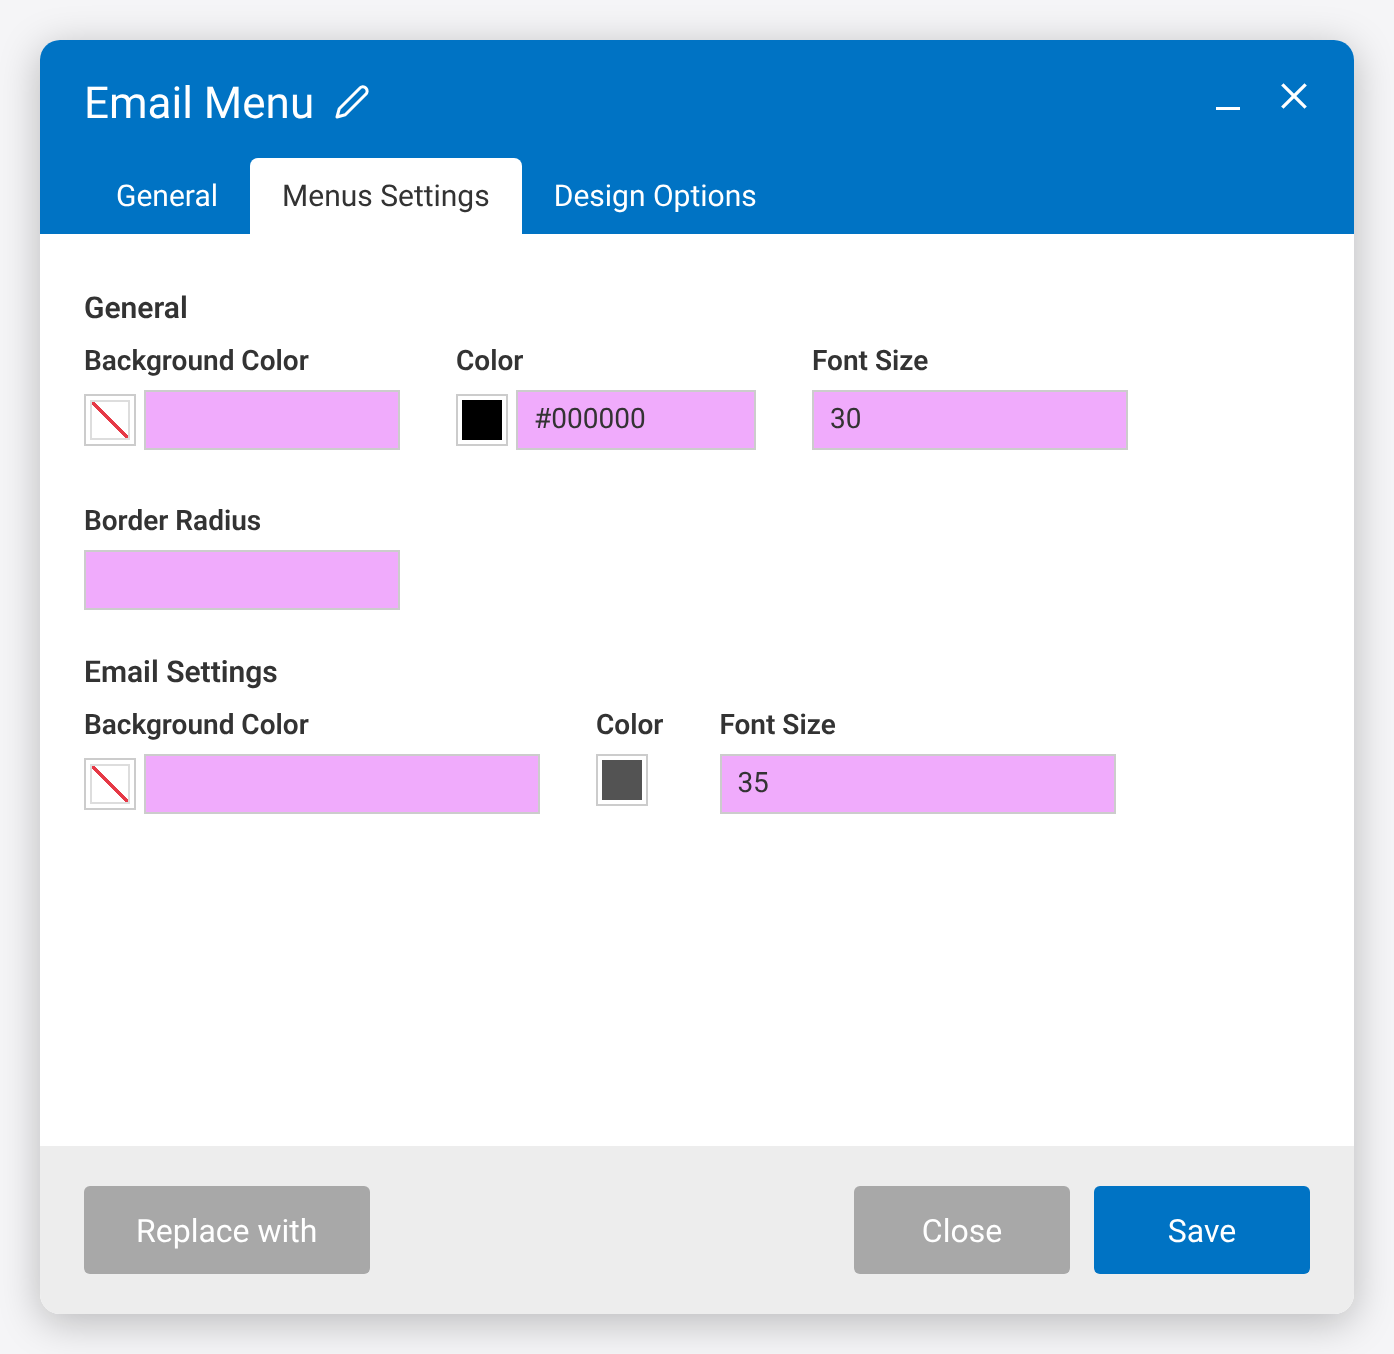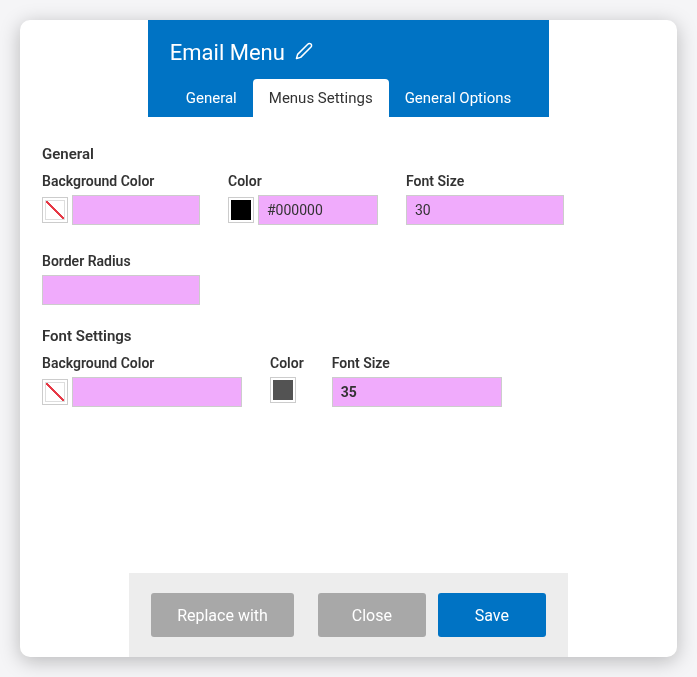--- a/index.html
+++ b/index.html
@@ -7,21 +7,20 @@
     .dialog {
       width: 657px;
       height: 637px;
       background: #fff;
       border-radius: 10px;
       box-shadow: 0 4px 20px rgba(0,0,0,0.25);
       overflow: hidden;
       display: flex;
       flex-direction: column;
       position: relative;
-      align-items: center;
     }
     .header {
       background: #0073c4;
       color: #fff;
       padding: 20px 22px 0 22px;
     }
     .title-row {
       display: flex;
       align-items: center;
       gap: 10px;
@@ -114,21 +113,21 @@
     .text-input {
       height: 30px;
       border: 1px solid #ccc;
       padding: 0 8px;
       font-size: 14px;
       color: #333;
       background: #f0abfc;
     }
     .text-input.w-sm { width: 120px; }
     .text-input.w-md { width: 158px; }
-    .text-input.w-lg { width: 170px; font-weight: bold; }
+    .text-input.w-lg { width: 198px; }
     .text-input.w-bg { width: 128px; }
     .footer {
       background: #ededed;
       padding: 20px 22px;
       display: flex;
       gap: 12px;
       align-items: center;
     }
     .footer .spacer { flex: 1; }
     .btn {
@@ -167,21 +166,21 @@
       <span>
         <svg width="20" height="20" viewBox="0 0 24 24" stroke="#fff" stroke-width="2">
             <line x1="5" y1="5" x2="19" y2="19"></line>
             <line x1="19" y1="5" x2="5" y2="19"></line>
           </svg>
       </span>
     </div>
     <div class="tabs">
       <button class="tab">General</button>
       <button class="tab active">Menus Settings</button>
-      <button class="tab">General Options</button>
+      <button class="tab">Design Options</button>
     </div>
   </div>
 
   <div class="content">
     <div class="section-label">General</div>
     <div class="row">
       <div class="field">
         <span class="field-label">Background Color</span>
         <div class="color-picker">
           <div class="swatch">
@@ -202,21 +201,21 @@
       <div class="field">
         <span class="field-label">Font Size</span>
         <input class="text-input w-md" value="30" style="">
       </div>
       <div class="field">
         <span class="field-label">Border Radius</span>
         <input class="text-input w-md" value="" style="">
       </div>
     </div>
 
-    <div class="section-label">Font Settings</div>
+    <div class="section-label">Email Settings</div>
     <div class="row">
       <div class="field">
         <span class="field-label">Background Color</span>
         <div class="color-picker">
           <div class="swatch">
               <div class="swatch-inner empty"></div>
             </div>
           <input class="text-input w-lg" value="" style="">
         </div>
       </div>

